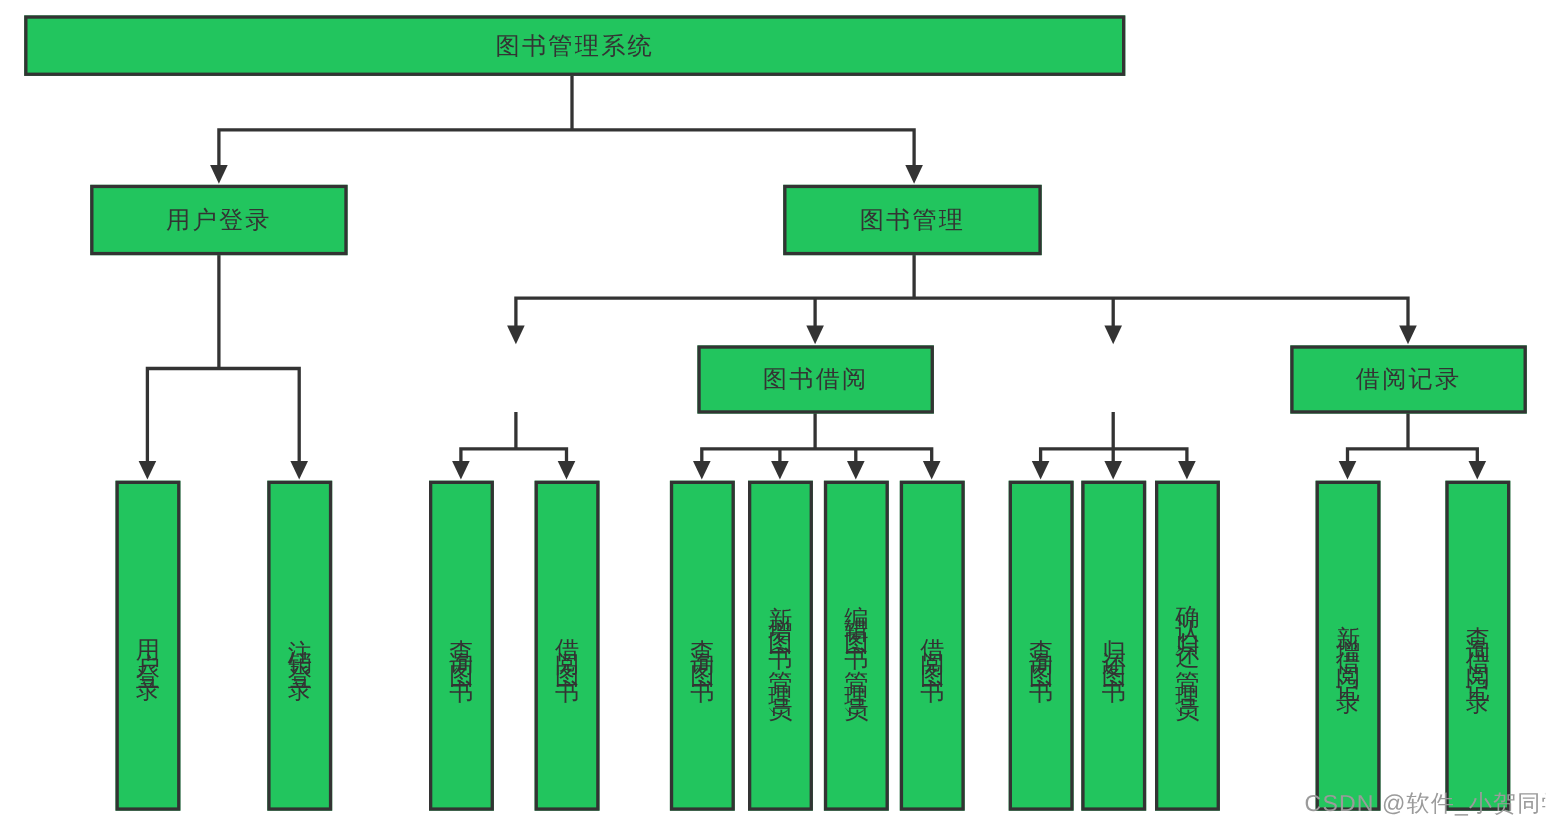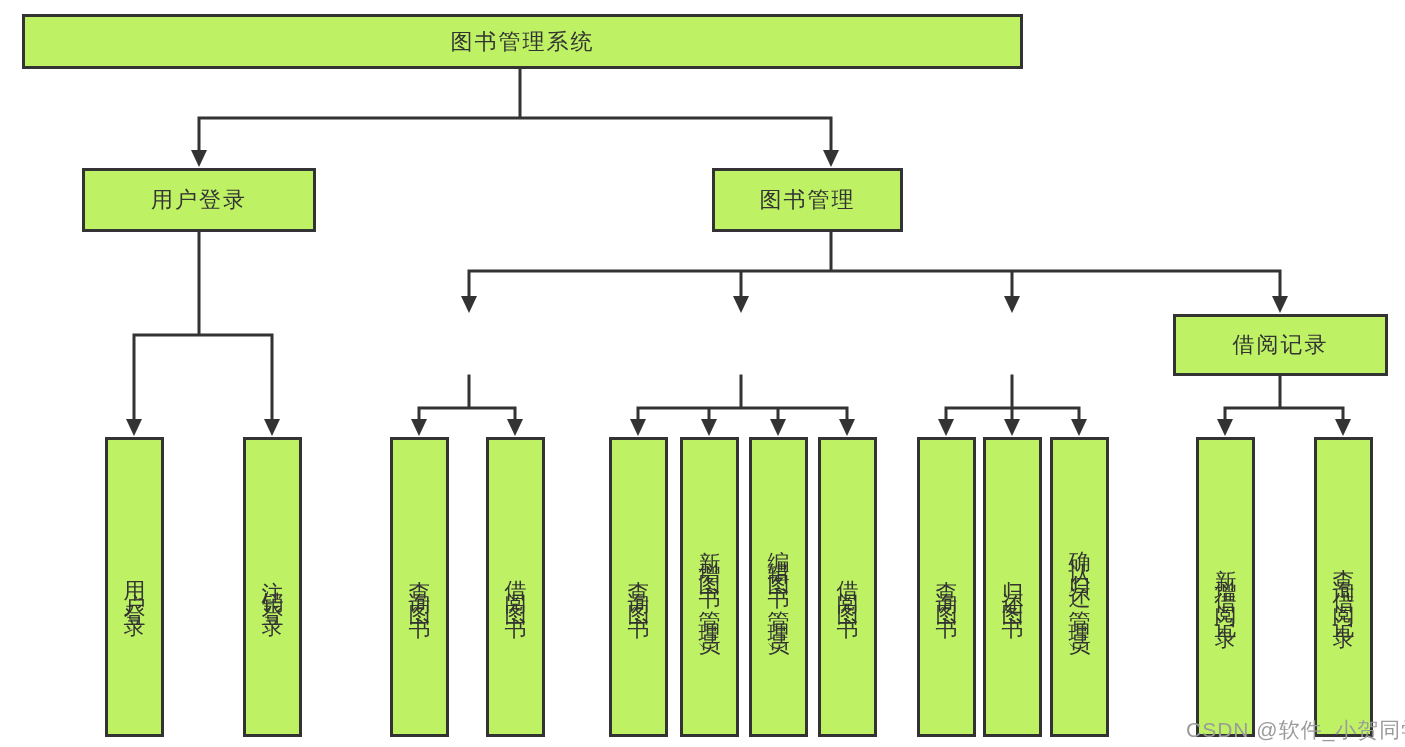--- a/index.html
+++ b/index.html
@@ -13,21 +13,21 @@
   }
   .connectors {
     position: absolute;
     left: 0; top: 0;
     width: 1405px; height: 747px;
   }
   .box {
     position: absolute;
     box-sizing: border-box;
     border: 3px solid #333333;
-    background: #bef264;
+    background: #22c55e;
     display: flex;
     align-items: center;
     justify-content: center;
     color: #333333;
     font-size: 22px;
     letter-spacing: 2px;
     white-space: nowrap;
   }
   .vbox {
     writing-mode: vertical-rl;
@@ -86,22 +86,23 @@
       <polygon points="1004,419 1020,419 1012,436"></polygon>
       <polygon points="1071,419 1087,419 1079,436"></polygon>
       <polygon points="1217,419 1233,419 1225,436"></polygon>
       <polygon points="1335,419 1351,419 1343,436"></polygon>
     </g>
   </svg>
 
   <div class="box" style="left:22px; top:14px; width:1001px; height:55px;">图书管理系统</div>
 
   <div class="box lv2" style="left:82px; width:234px;">用户登录</div>
-  <div class="box lv2" style="left:712px; width:191px;">图书管理</div>
+  <div class="box lv2" style="left:712px; width:235px;">图书管理</div>
 
+  <div class="box lv3" style="left:634px;">图书借阅</div>
   <div class="box lv3" style="left:1173px;">借阅记录</div>
 
   <div class="box vbox leaf" style="left:105px;">用户登录</div>
   <div class="box vbox leaf" style="left:243px;">注销登录</div>
 
   <div class="box vbox leaf" style="left:390px;">查询图书</div>
   <div class="box vbox leaf" style="left:486px;">借阅图书</div>
 
   <div class="box vbox leaf" style="left:609px;">查询图书</div>
   <div class="box vbox leaf" style="left:680px;">新增图书（管理员）</div>

